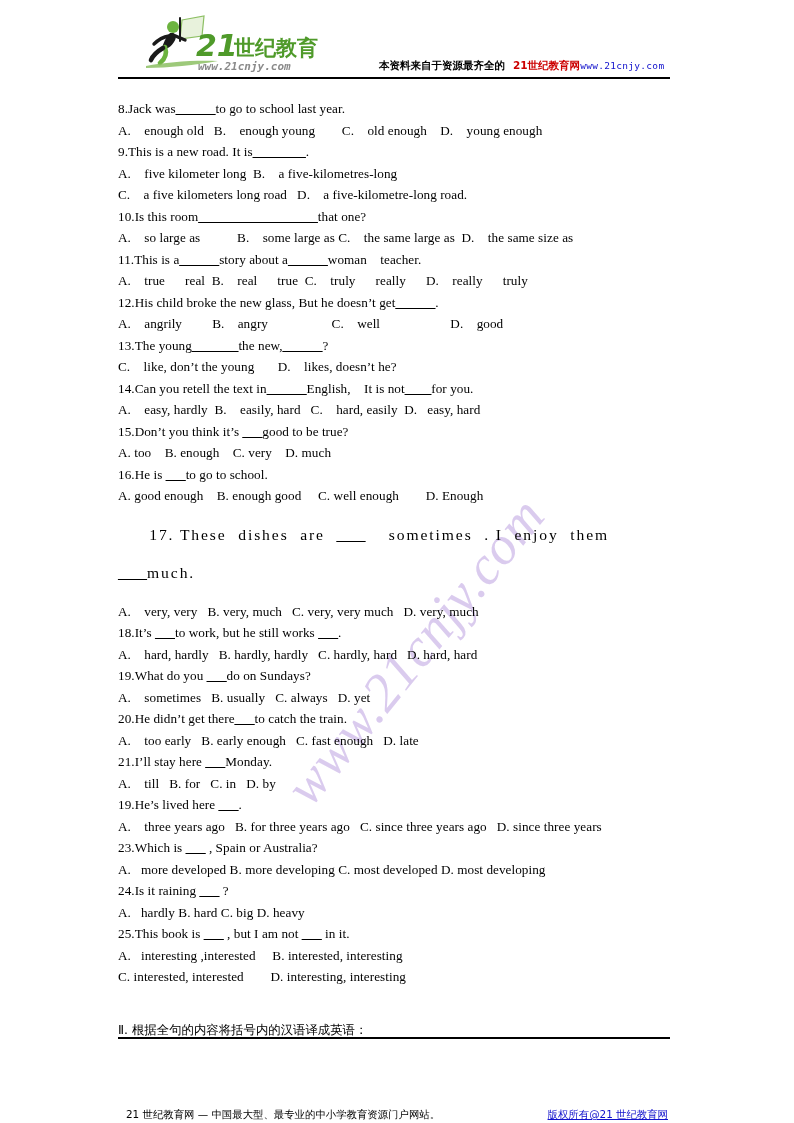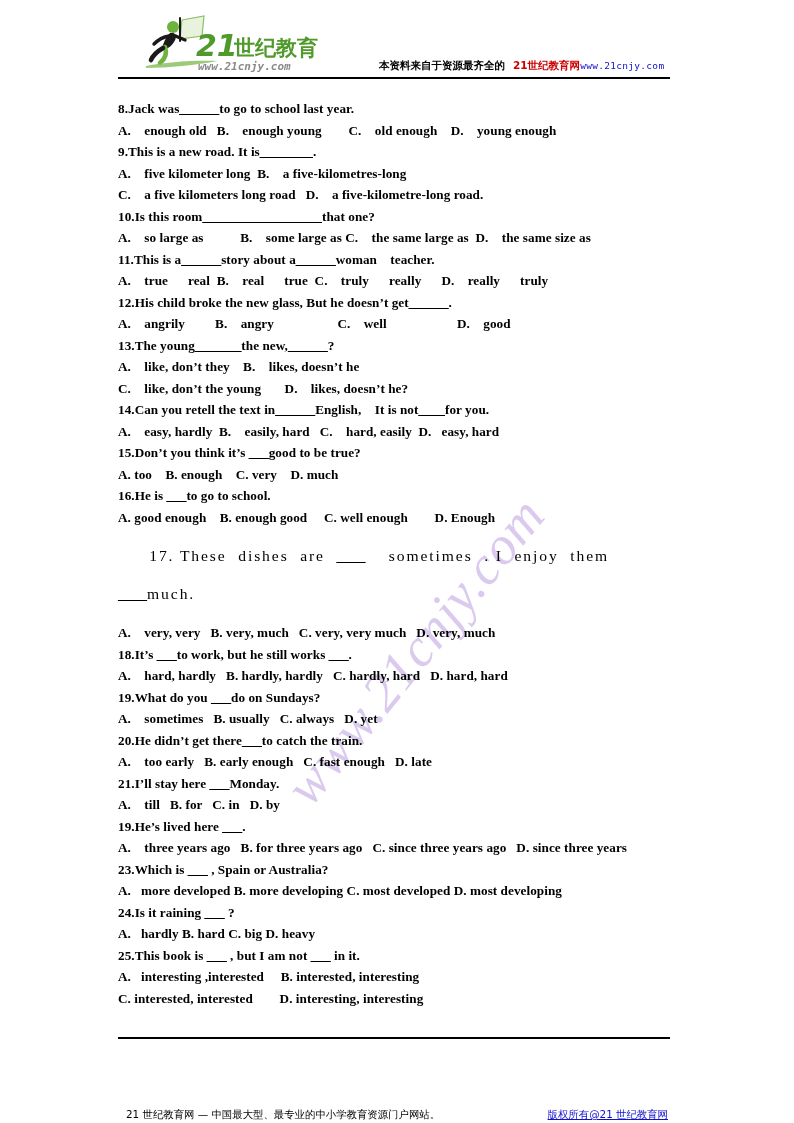--- a/index.html
+++ b/index.html
@@ -114,21 +114,20 @@
     width: 556px;
     z-index: 10;
   }
   .line {
     font-family: "Liberation Serif", serif;
     font-size: 13.2px;
     line-height: 21.5px;
     color: #000000;
     white-space: pre;
     letter-spacing: 0.05px;
-    font-weight: bold;
   }
   .blank { text-decoration: underline; }
 
   
   .bigline {
     font-family: "Liberation Serif", serif;
     font-size: 15.6px;
     line-height: 38px;
     letter-spacing: 1.9px;
     white-space: pre;
@@ -247,21 +246,20 @@
       <div class="line"><span>10.Is this room</span><span class="blank">__________________</span><span>that one?</span></div>
       <div class="line">A.    so large as           B.    some large as C.    the same large as  D.    the same size as</div>
 
       <div class="line"><span>11.This is a</span><span class="blank">______</span><span>story about a</span><span class="blank">______</span><span>woman    teacher.</span></div>
       <div class="line">A.    true      real  B.    real      true  C.    truly      really      D.    really      truly</div>
 
       <div class="line"><span>12.His child broke the new glass, But he doesn’t get</span><span class="blank">______</span><span>.</span></div>
       <div class="line">A.    angrily         B.    angry                   C.    well                     D.    good</div>
 
       <div class="line"><span>13.The young</span><span class="blank">_______</span><span>the new,</span><span class="blank">______</span><span>?</span></div>
-      <div class="line">A.    like, don’t they    B.    likes, doesn’t he</div>
       <div class="line">C.    like, don’t the young       D.    likes, doesn’t he?</div>
 
       <div class="line"><span>14.Can you retell the text in</span><span class="blank">______</span><span>English,    It is not</span><span class="blank">____</span><span>for you.</span></div>
       <div class="line">A.    easy, hardly  B.    easily, hard   C.    hard, easily  D.   easy, hard</div>
 
       <div class="line"><span>15.Don’t you think it’s </span><span class="blank">___</span><span>good to be true?</span></div>
       <div class="line">A. too    B. enough    C. very    D. much</div>
 
       <div class="line"><span>16.He is </span><span class="blank">___</span><span>to go to school.</span></div>
       <div class="line">A. good enough    B. enough good     C. well enough        D. Enough</div>
@@ -293,20 +291,21 @@
 
       <div class="line"><span>24.Is it raining </span><span class="blank">___</span><span> ?</span></div>
       <div class="line">A.   hardly B. hard C. big D. heavy</div>
 
       <div class="line"><span>25.This book is </span><span class="blank">___</span><span> , but I am not </span><span class="blank">___</span><span> in it.</span></div>
       <div class="line">A.   interesting ,interested     B. interested, interesting</div>
       <div class="line">C. interested, interested        D. interesting, interesting</div>
 
       <div class="gap-mid"></div>
       <div class="gap-mid"></div>
+      <div class="section-head">Ⅱ. 根据全句的内容将括号内的汉语译成英语：</div>
 
     </div>
 
     <div id="footer-rule"></div>
     <div id="footer">
       <div id="footer-left">21 世纪教育网 — 中国最大型、最专业的中小学教育资源门户网站。</div>
       <div id="footer-link">版权所有@21 世纪教育网</div>
     </div>
 
   </div>

